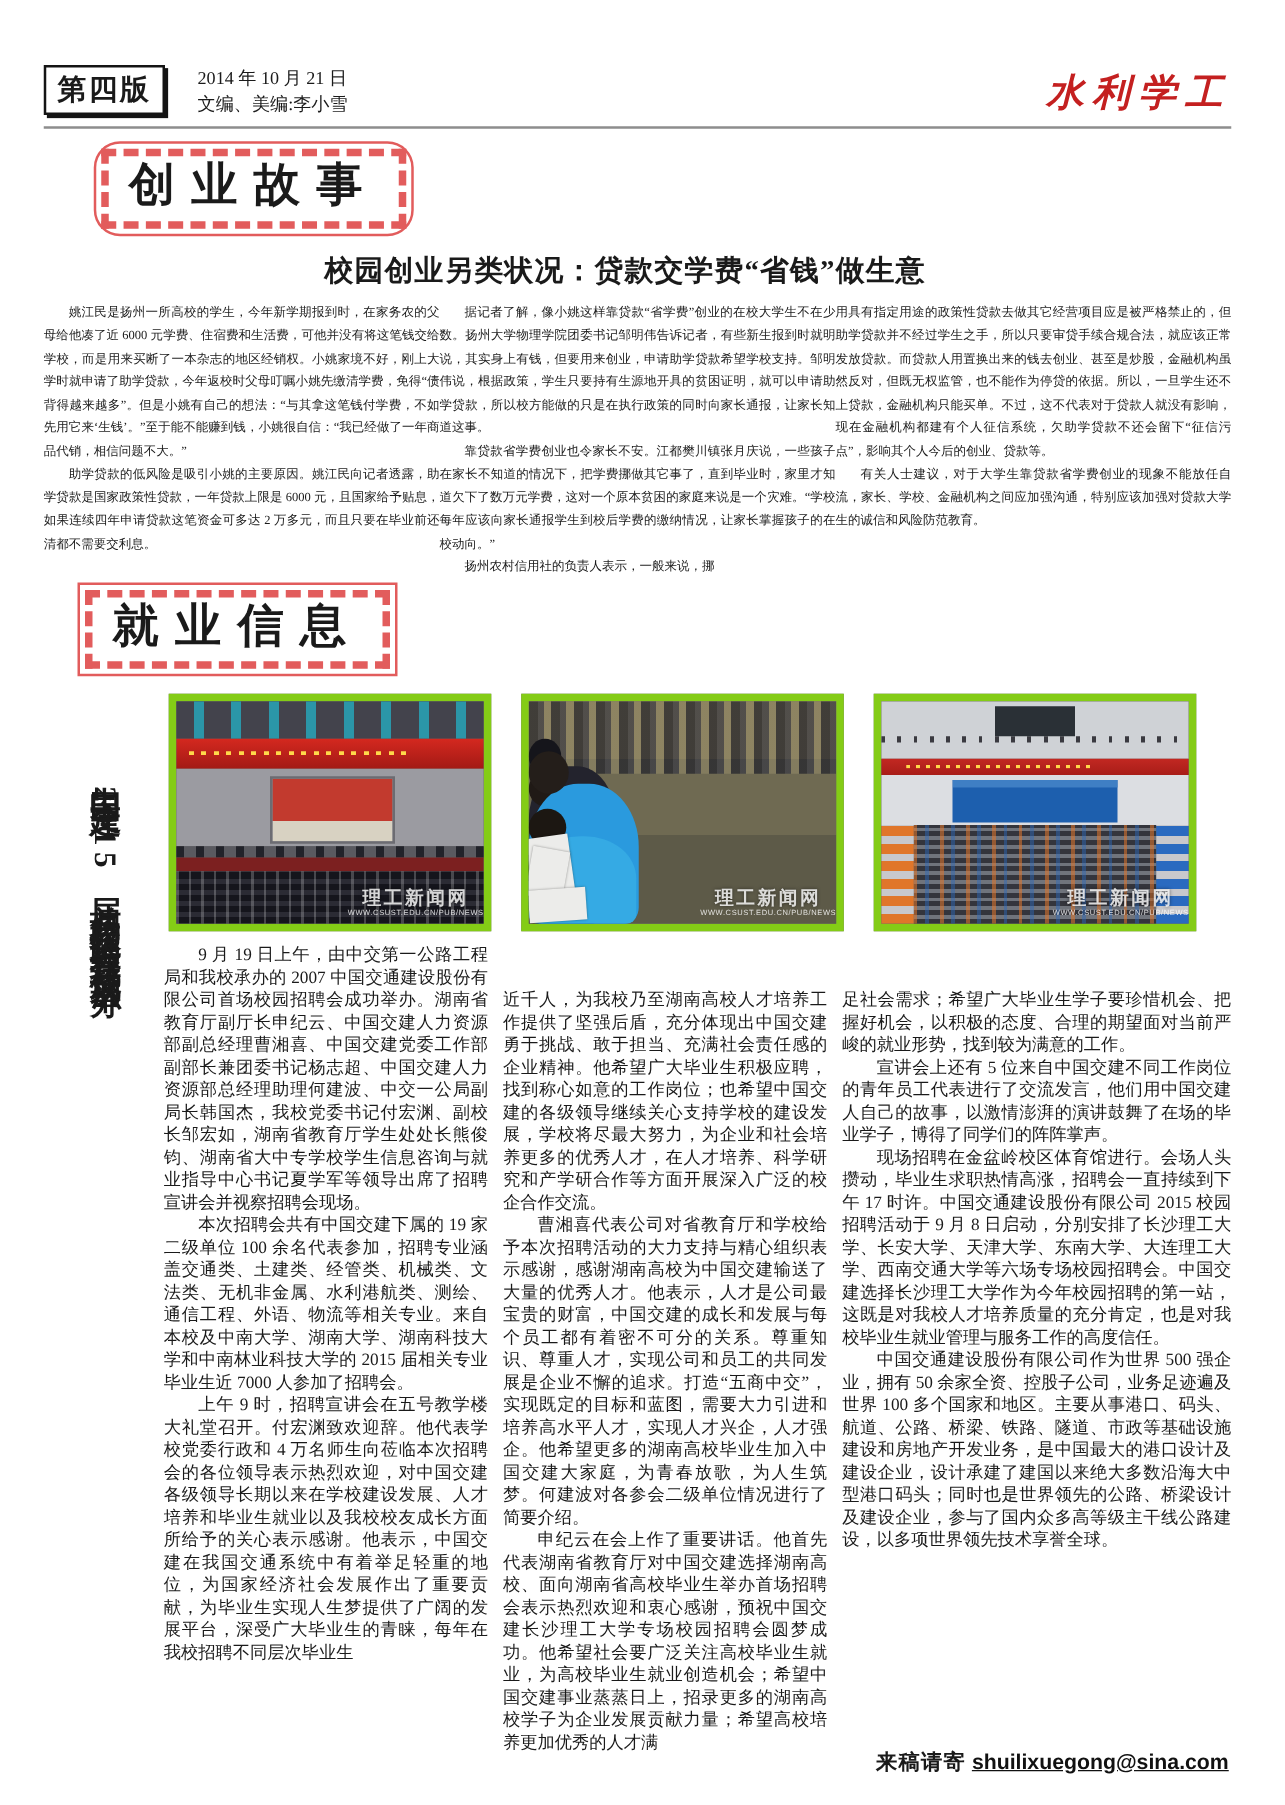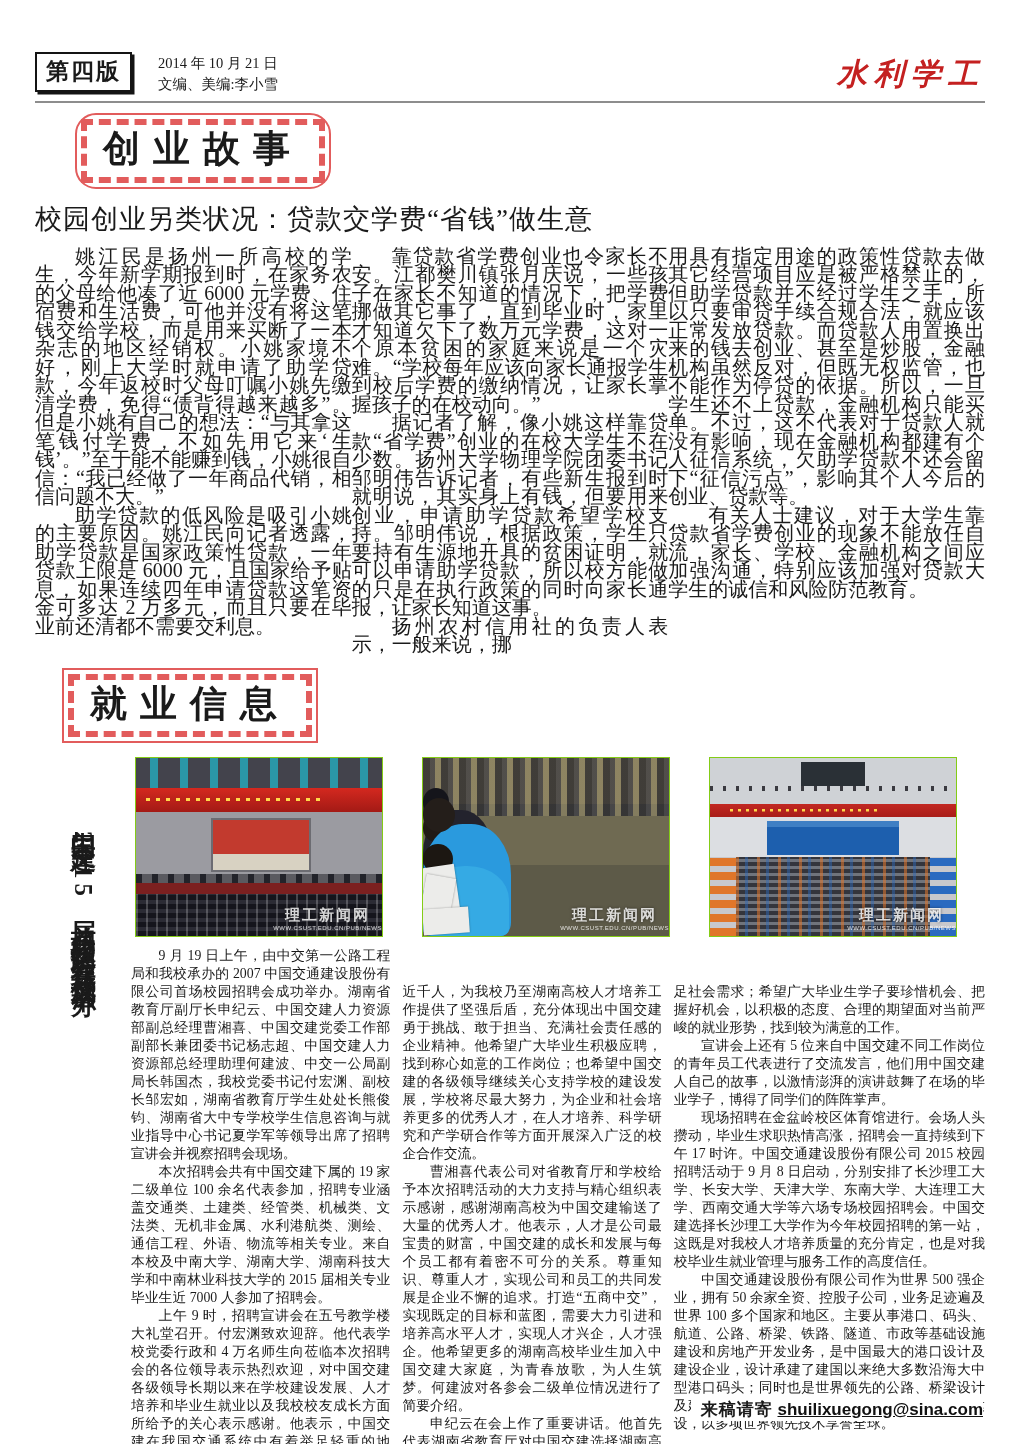--- a/index.html
+++ b/index.html
@@ -11,36 +11,36 @@
   .edition-badge{border:2px solid #141414;box-shadow:2.5px 2.5px 0 #141414;padding:2px 9px 3px;
     font-family:"Liberation Sans",sans-serif;font-size:23px;font-weight:bold;letter-spacing:2px;background:#fff;}
   .header-meta{margin-left:26px;font-size:14.5px;line-height:1.45;padding-top:1px;}
   .masthead{margin-left:auto;color:#c42020;font-size:30px;font-weight:bold;font-style:italic;letter-spacing:7px;padding-top:2px;}
 
   
   .section-box{display:inline-block;border:2px solid #e25c5c;padding:4px;background:#fff;}
   .section-box-inner{border:6px dashed #e25c5c;padding:3px 16px 6px;}
   .section-title{font-size:37px;font-weight:bold;letter-spacing:13px;line-height:1.15;white-space:nowrap;}
   .box1{margin:10px 0 6px 40px;border-radius:21px;}
-  .box2{margin:14px 0 14px 27px;}
-
-  
-  .headline{font-size:27px;font-weight:400;letter-spacing:1px;margin:6px 20px 10px 0;}
-  .cols{display:flex;font-size:20px;line-height:18.5px;text-align:justify;font-family:Liberation Serif, serif;}
+  .box2{margin:2px 0 14px 27px;}
+
+  
+  .headline{text-align:center;font-size:23px;font-weight:700;letter-spacing:1px;margin:6px 20px 10px 0;}
+  .cols{display:flex;font-size:10px;line-height:18.5px;text-align:justify;font-family:Liberation Serif, serif;}
   .cols .col{flex:1;min-width:0;}
   .cols p{margin:0;text-indent:2em;}
   .cols p.cont{text-indent:0;}
 
   
   .bottom{display:flex;}
   .vtitle-wrap{width:96px;display:flex;justify-content:center;padding-top:54px;}
   .vtitle{writing-mode:vertical-rl;font-size:25px;font-weight:bold;letter-spacing:5px;line-height:1.2;}
   .bottom-main{flex:1;min-width:0;}
   .photos{display:flex;justify-content:space-between;margin:0 28px 10px 4px;}
-  .photo{position:relative;width:246px;height:178px;border:1px solid #84cc16;overflow:hidden;background:#666;}
+  .photo{position:relative;width:246px;height:178px;border:6px solid #84cc16;overflow:hidden;background:#666;}
   .photo > div{position:absolute;left:0;right:0;}
   .wm{position:absolute;right:6px;bottom:5px;left:auto !important;text-align:center;color:rgba(255,255,255,.82);}
   .wm-main{font-size:15px;font-weight:bold;letter-spacing:2px;text-shadow:0 0 3px rgba(0,0,0,.55);}
   .wm-sub{font-size:6px;letter-spacing:.5px;font-family:"Liberation Sans",sans-serif;}
 
   
   .p1-ceiling{top:0;height:30px;background:repeating-linear-gradient(90deg,transparent 0 14px,#2b96a8 14px 22px,transparent 22px 30px),#43434c;}
   .p1-banner{top:30px;height:24px;background-image:repeating-linear-gradient(90deg,#ffd84a 0 4px,transparent 4px 10px),linear-gradient(#d4281f,#a31a15);
     background-size:72% 3px,100% 100%;background-position:14% 10px,0 0;background-repeat:no-repeat;}
   .p1-wall{top:54px;height:62px;background:#9b9ba1;}
@@ -119,22 +119,22 @@
   </div>
 
   <div class="headline">校园创业另类状况：贷款交学费“省钱”做生意</div>
 
   <div class="cols">
     <div class="col">
       <p>姚江民是扬州一所高校的学生，今年新学期报到时，在家务农的父母给他凑了近 6000 元学费、住宿费和生活费，可他并没有将这笔钱交给学校，而是用来买断了一本杂志的地区经销权。小姚家境不好，刚上大学时就申请了助学贷款，今年返校时父母叮嘱小姚先缴清学费，免得“债背得越来越多”。但是小姚有自己的想法：“与其拿这笔钱付学费，不如先用它来‘生钱’。”至于能不能赚到钱，小姚很自信：“我已经做了一年商品代销，相信问题不大。”</p>
       <p>助学贷款的低风险是吸引小姚的主要原因。姚江民向记者透露，助学贷款是国家政策性贷款，一年贷款上限是 6000 元，且国家给予贴息，如果连续四年申请贷款这笔资金可多达 2 万多元，而且只要在毕业前还清都不需要交利息。</p>
     </div>
     <div class="col">
+      <p>据记者了解，像小姚这样靠贷款“省学费”创业的在校大学生不在少数。扬州大学物理学院团委书记邹明伟告诉记者，有些新生报到时就明说，其实身上有钱，但要用来创业，申请助学贷款希望学校支持。邹明伟说，根据政策，学生只要持有生源地开具的贫困证明，就可以申请助学贷款，所以校方能做的只是在执行政策的同时向家长通报，让家长知道这事。</p>
       <p>靠贷款省学费创业也令家长不安。江都樊川镇张月庆说，一些孩子在家长不知道的情况下，把学费挪做其它事了，直到毕业时，家里才知道欠下了数万元学费，这对一个原本贫困的家庭来说是一个灾难。“学校每年应该向家长通报学生到校后学费的缴纳情况，让家长掌握孩子的在校动向。”</p>
-      <p>据记者了解，像小姚这样靠贷款“省学费”创业的在校大学生不在少数。扬州大学物理学院团委书记邹明伟告诉记者，有些新生报到时就明说，其实身上有钱，但要用来创业，申请助学贷款希望学校支持。邹明伟说，根据政策，学生只要持有生源地开具的贫困证明，就可以申请助学贷款，所以校方能做的只是在执行政策的同时向家长通报，让家长知道这事。</p>
       <p>扬州农村信用社的负责人表示，一般来说，挪</p>
     </div>
     <div class="col">
       <p class="cont">用具有指定用途的政策性贷款去做其它经营项目应是被严格禁止的，但助学贷款并不经过学生之手，所以只要审贷手续合规合法，就应该正常发放贷款。而贷款人用置换出来的钱去创业、甚至是炒股，金融机构虽然反对，但既无权监管，也不能作为停贷的依据。所以，一旦学生还不上贷款，金融机构只能买单。不过，这不代表对于贷款人就没有影响，现在金融机构都建有个人征信系统，欠助学贷款不还会留下“征信污点”，影响其个人今后的创业、贷款等。</p>
       <p>有关人士建议，对于大学生靠贷款省学费创业的现象不能放任自流，家长、学校、金融机构之间应加强沟通，特别应该加强对贷款大学生的诚信和风险防范教育。</p>
     </div>
   </div>
 
   
   <div class="section-box box2">

